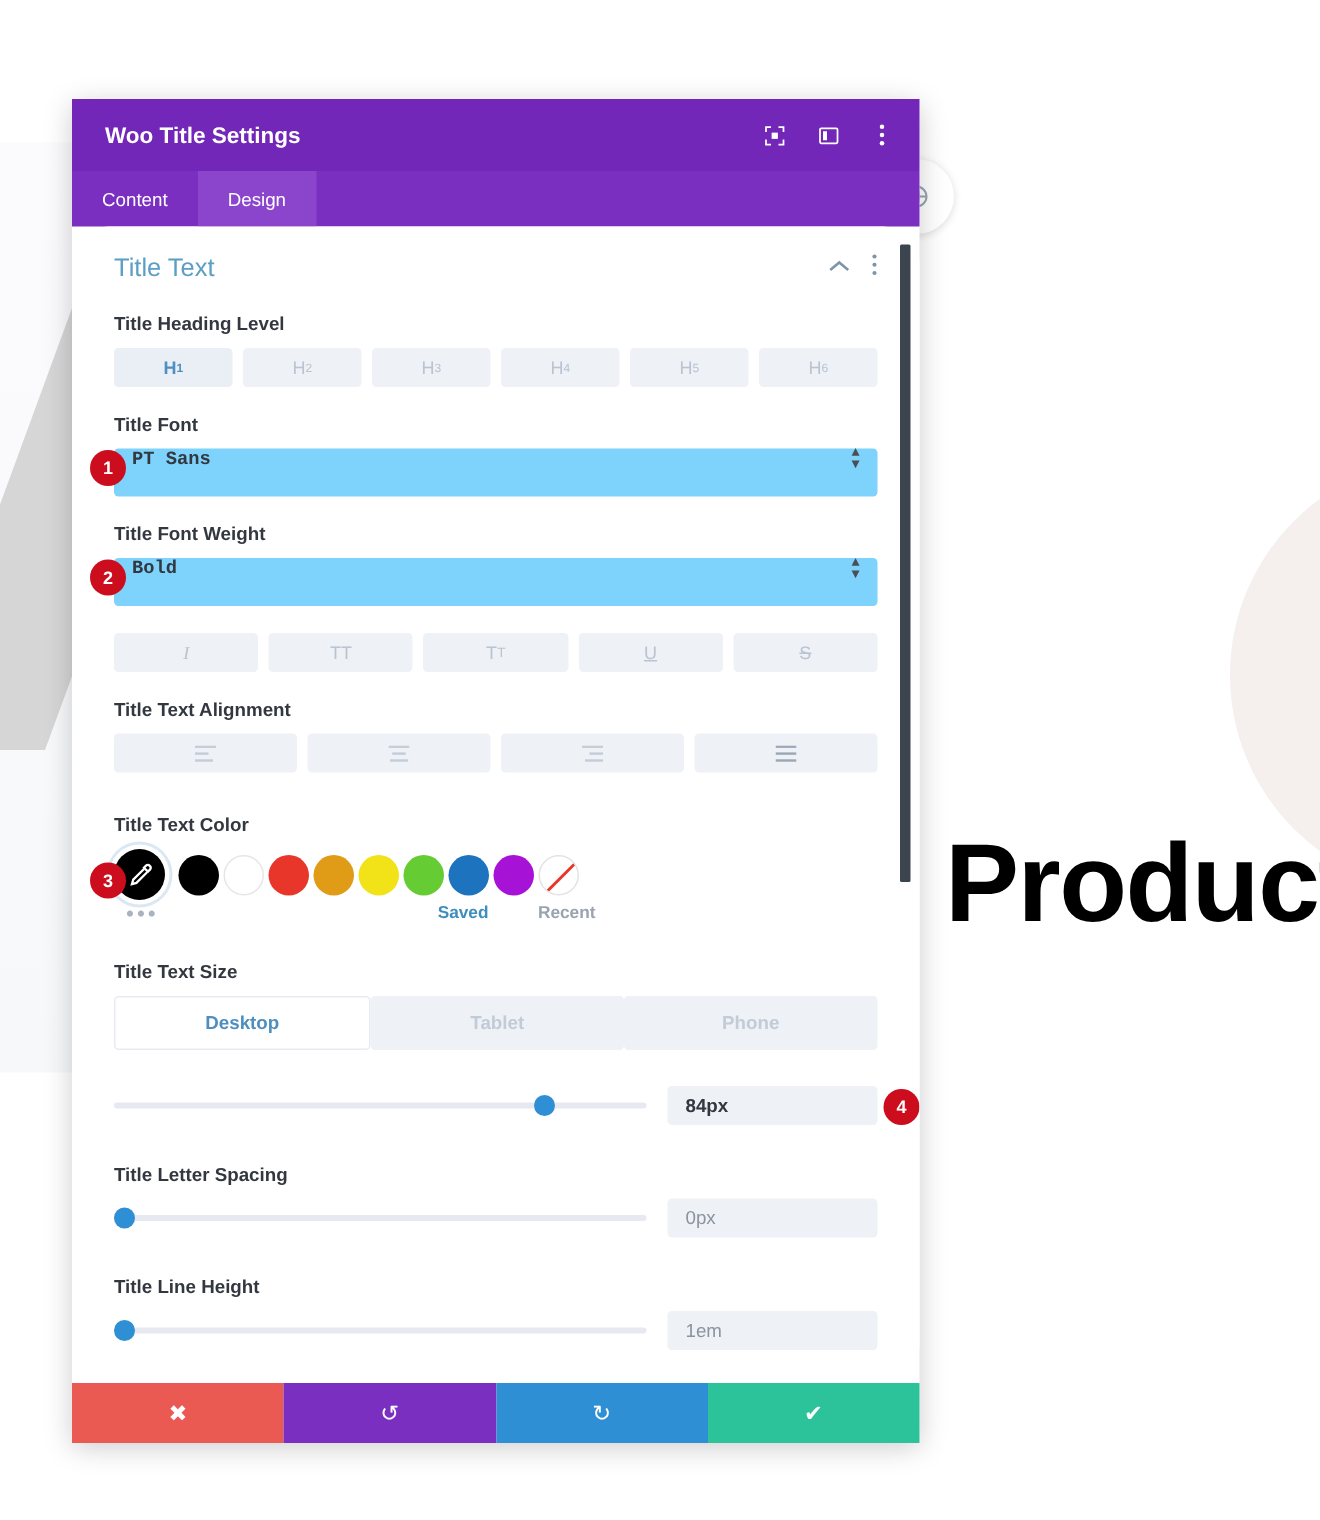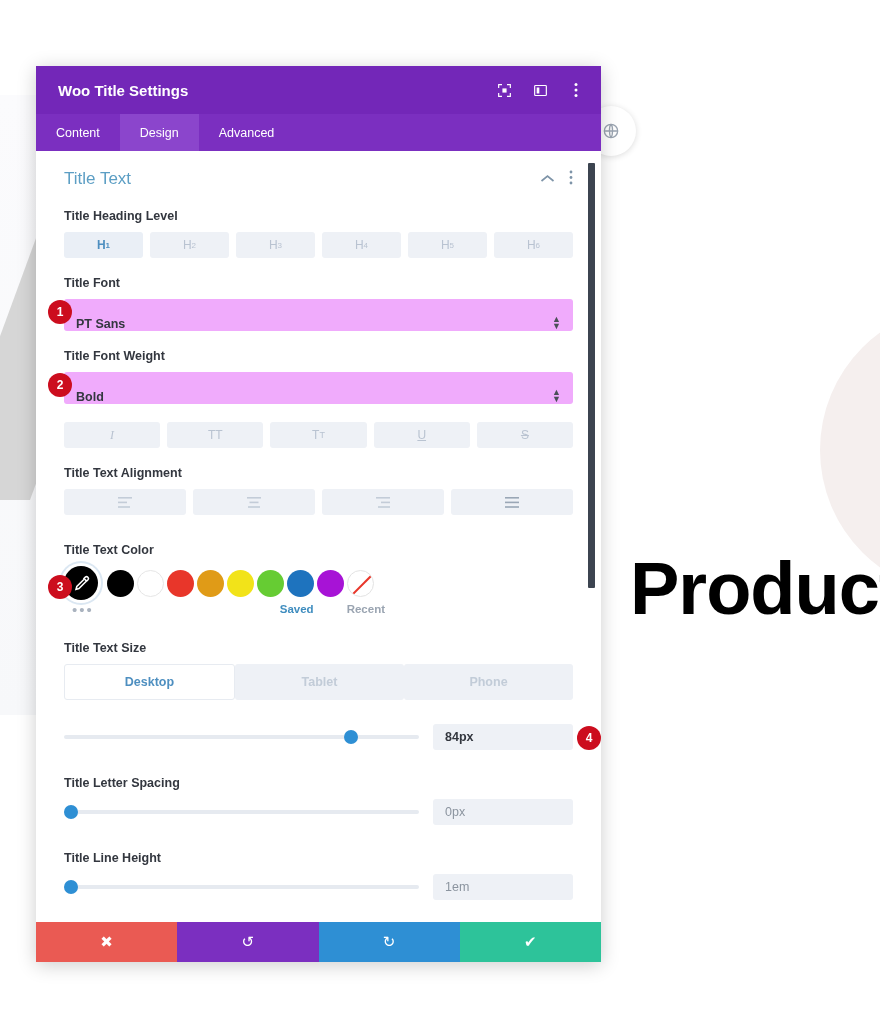--- a/index.html
+++ b/index.html
@@ -33,21 +33,21 @@
   }
   #globe-fab {
     position: absolute; left: 586px; top: 106px;
     width: 50px; height: 50px; border-radius: 50%;
     background: #ffffff; box-shadow: 0 1px 6px rgba(0,0,0,.14);
     display: flex; align-items: center; justify-content: center;
   }
 
   
   #modal {
-    position: absolute; left: 36px; top: 66px;
+    position: absolute; left: 48px; top: 66px;
     width: 565px; height: 896px;
     background: #ffffff;
     box-shadow: 0 3px 18px rgba(0,0,0,.20);
     display: flex; flex-direction: column;
     z-index: 10;
   }
   .titlebar {
     height: 48px; background: #7327b8;
     display: flex; align-items: center; padding: 0 16px 0 22px;
     flex-shrink: 0;
@@ -91,24 +91,24 @@
   .opt-btn {
     flex: 1; height: 26px; border-radius: 3px; background: #eef1f6;
     display: flex; align-items: center; justify-content: center;
     font-size: 12px; color: #b9c3d1; cursor: pointer; user-select: none;
   }
   .opt-btn.active { background: #eaeff6; color: #4e8fc0; font-weight: bold; }
   .opt-btn sub { font-size: 8px; }
 
   
   .select-wrap {
-    height: 32px; background: #f0abfc; border-radius: 3px;
-    display: flex; align-items: flex-end; padding: 0 12px;
+    height: 32px; background: #7dd3fc; border-radius: 3px;
+    display: flex; align-items: flex-start; padding: 0 12px;
     font-size: 12.5px; color: #33373f; font-weight: bold;
-    cursor: pointer; position: relative;
+    cursor: pointer; position: relative; font-family: Liberation Mono, monospace;
   }
   .select-wrap .arrows {
     position: absolute; right: 12px; font-size: 9px; color: #4a4f57;
     line-height: .85; text-align: center;
   }
 
   
   .swatch-row { display: flex; align-items: center; gap: 3px; }
   .swatch {
     width: 27px; height: 27px; border-radius: 50%; cursor: pointer;
@@ -232,21 +232,20 @@
           <circle cx="2" cy="8" r="1.5" fill="#ffffff"></circle>
           <circle cx="2" cy="13.5" r="1.5" fill="#ffffff"></circle>
         </svg>
       </span>
     </div>
   </div>
 
   <div class="tabbar">
     <div class="tab">Content</div>
     <div class="tab active">Design</div>
-    <div class="tab">Advanced</div>
   </div>
 
   <div class="modal-body">
     <div id="scrollbar"></div>
     <div class="scroll-inner">
 
       <div class="section-head">
         <div class="section-title">Title Text</div>
         <div class="section-acts">
           <span>

